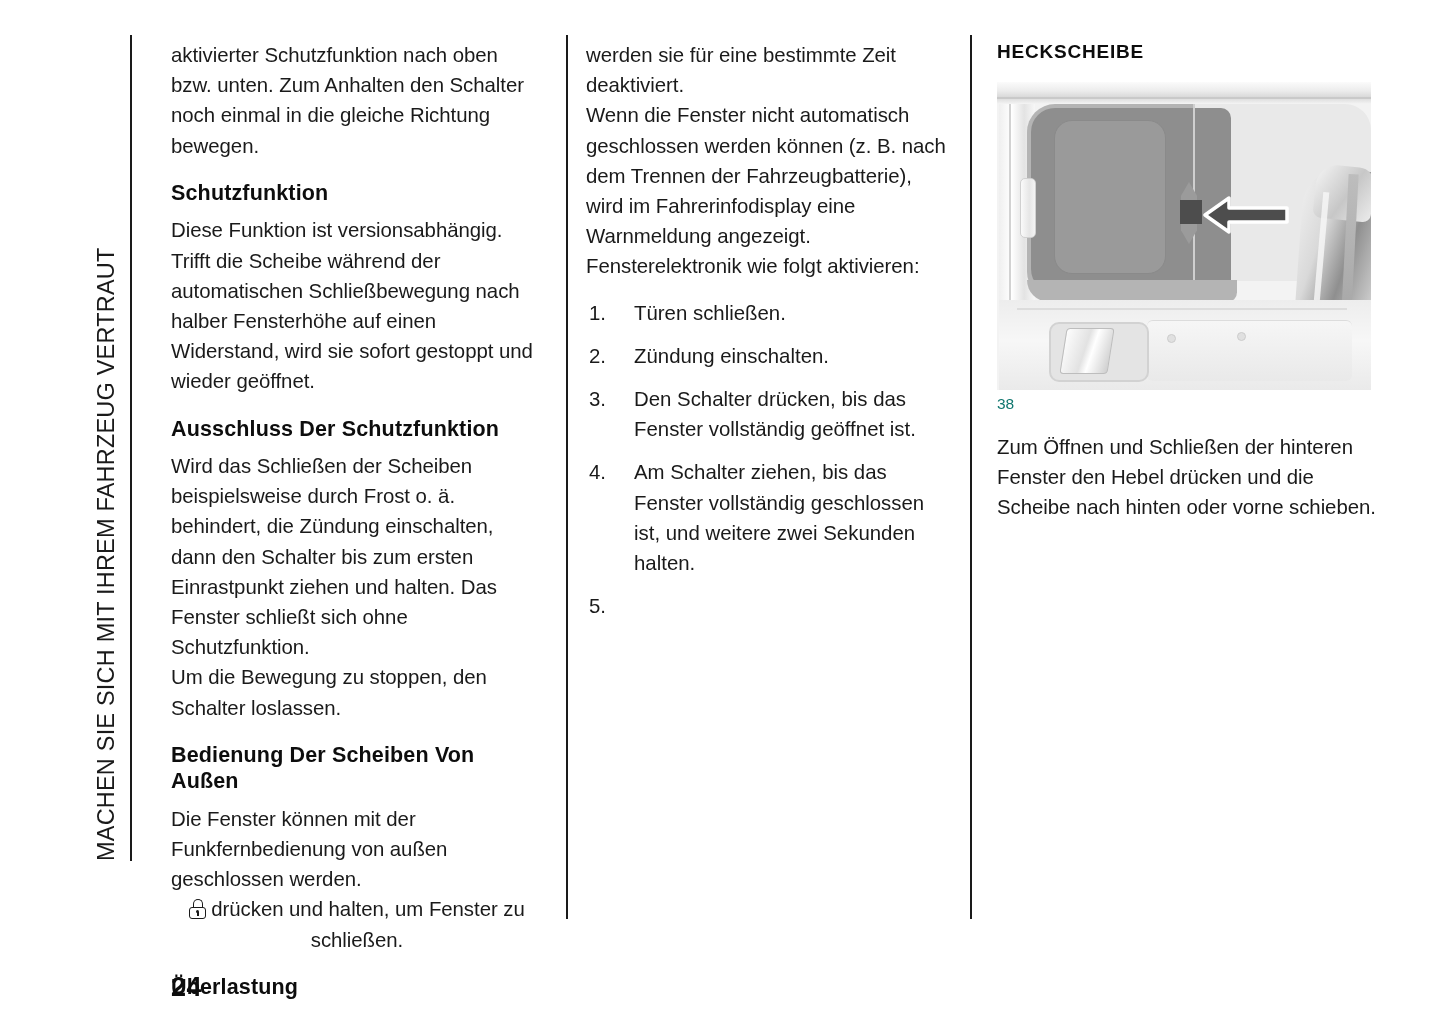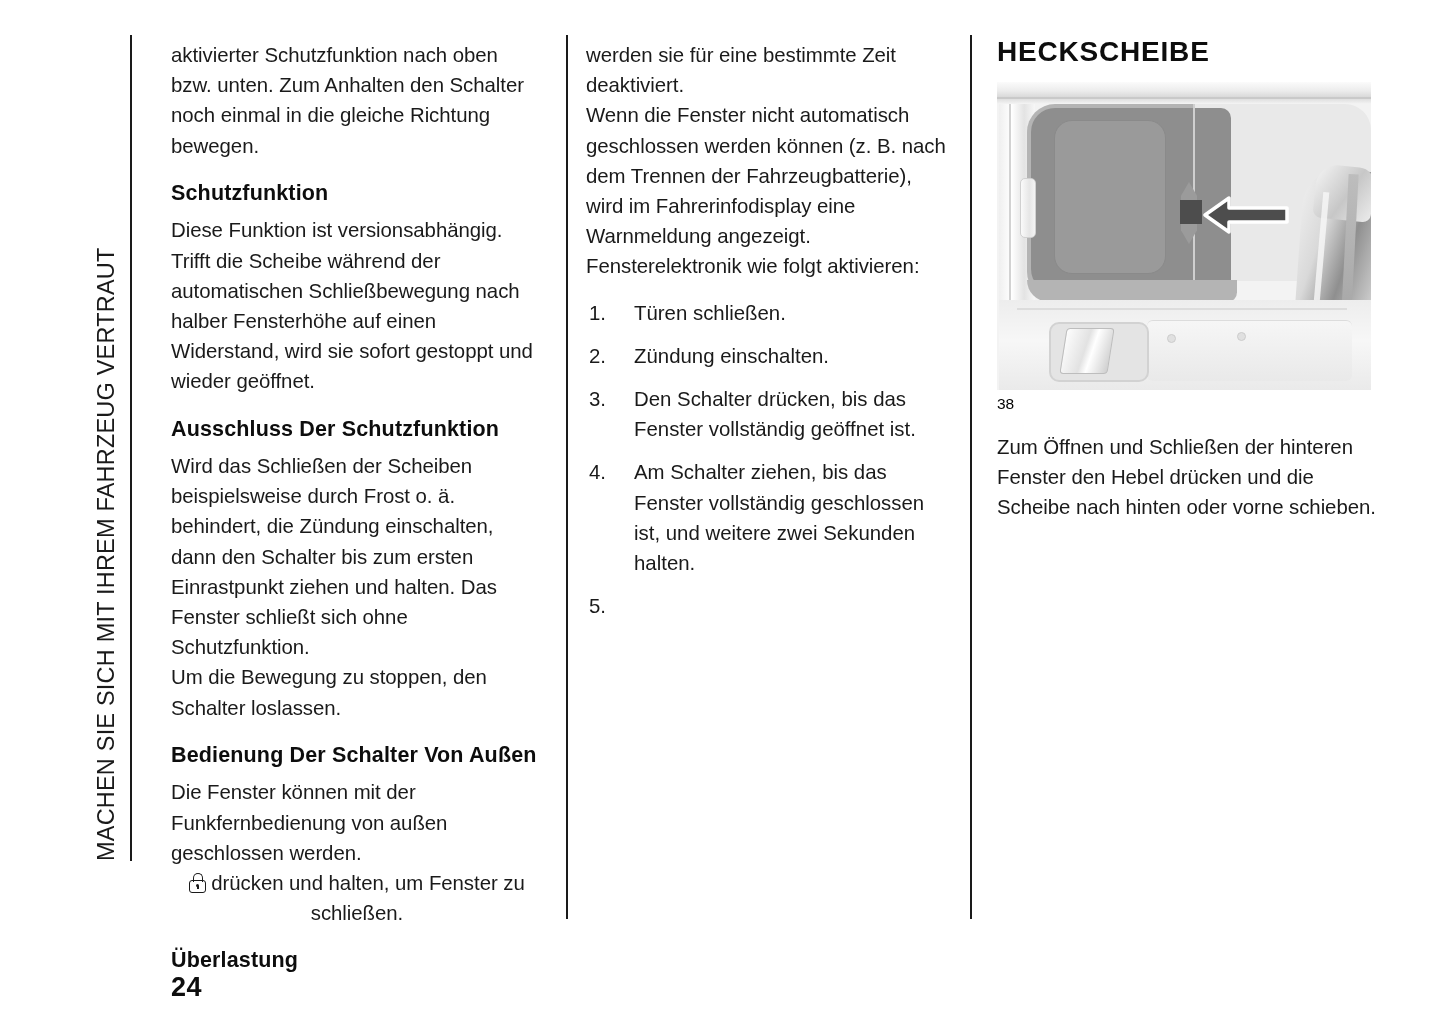--- a/index.html
+++ b/index.html
@@ -80,21 +80,21 @@
     margin: 19px 0 9px 0;
     font-size: 21.5px;
     line-height: 26.5px;
     font-weight: bold;
     letter-spacing: 0.15px;
     color: #0d0d0d;
   }
 
   h1.section {
     margin: 0 0 0 0;
-    font-size: 28px;
+    font-size: 19px;
     line-height: 24px;
     font-weight: bold;
     letter-spacing: 0.8px;
     color: #0d0d0d;
   }
 
   
   ol.steps {
     margin: 16px 0 0 0;
     padding: 0;
@@ -169,21 +169,21 @@
   #figure-frame {
     position: relative;
     width: 374px;
     height: 308px;
     background: #f2f2f2;
     overflow: hidden;
   }
   #figure-caption {
     margin-top: 5px;
     font-size: 15.5px;
-    color: #000000;
+    color: #0f766e;
     line-height: 18px;
   }
   #figure-after-text {
     position: absolute;
     left: 997px;
     top: 432px;
     width: 385px;
   }
 
   
@@ -329,21 +329,21 @@
 <div class="column" id="column-1">
   <p class="body">aktivierter Schutzfunktion nach oben bzw. unten. Zum Anhalten den Schalter noch einmal in die gleiche Richtung bewegen.</p>
 
   <h2 class="sub">Schutzfunktion</h2>
   <p class="body">Diese Funktion ist versionsabhängig. Trifft die Scheibe während der automatischen Schließbewegung nach halber Fensterhöhe auf einen Widerstand, wird sie sofort gestoppt und wieder geöffnet.</p>
 
   <h2 class="sub">Ausschluss Der Schutzfunktion</h2>
   <p class="body">Wird das Schließen der Scheiben beispielsweise durch Frost o. ä. behindert, die Zündung einschalten, dann den Schalter bis zum ersten Einrastpunkt ziehen und halten. Das Fenster schließt sich ohne Schutzfunktion.</p>
   <p class="body">Um die Bewegung zu stoppen, den Schalter loslassen.</p>
 
-  <h2 class="sub">Bedienung Der Schalter Von Außen</h2>
+  <h2 class="sub">Bedienung Der Scheiben Von Außen</h2>
   <p class="body">Die Fenster können mit der Funkfernbedienung von außen geschlossen werden.</p>
   <p class="body lock-line"><span class="lock-glyph"><span class="shackle"></span><span class="lockbody"></span><span class="keyhole"></span><span class="keyslot"></span></span><span>drücken und halten, um Fenster zu schließen.</span></p>
 
   <h2 class="sub">Überlastung</h2>
 
 </div>
 
 <div class="column" id="column-2">
   <p class="body">werden sie für eine bestimmte Zeit deaktiviert.</p>
 

